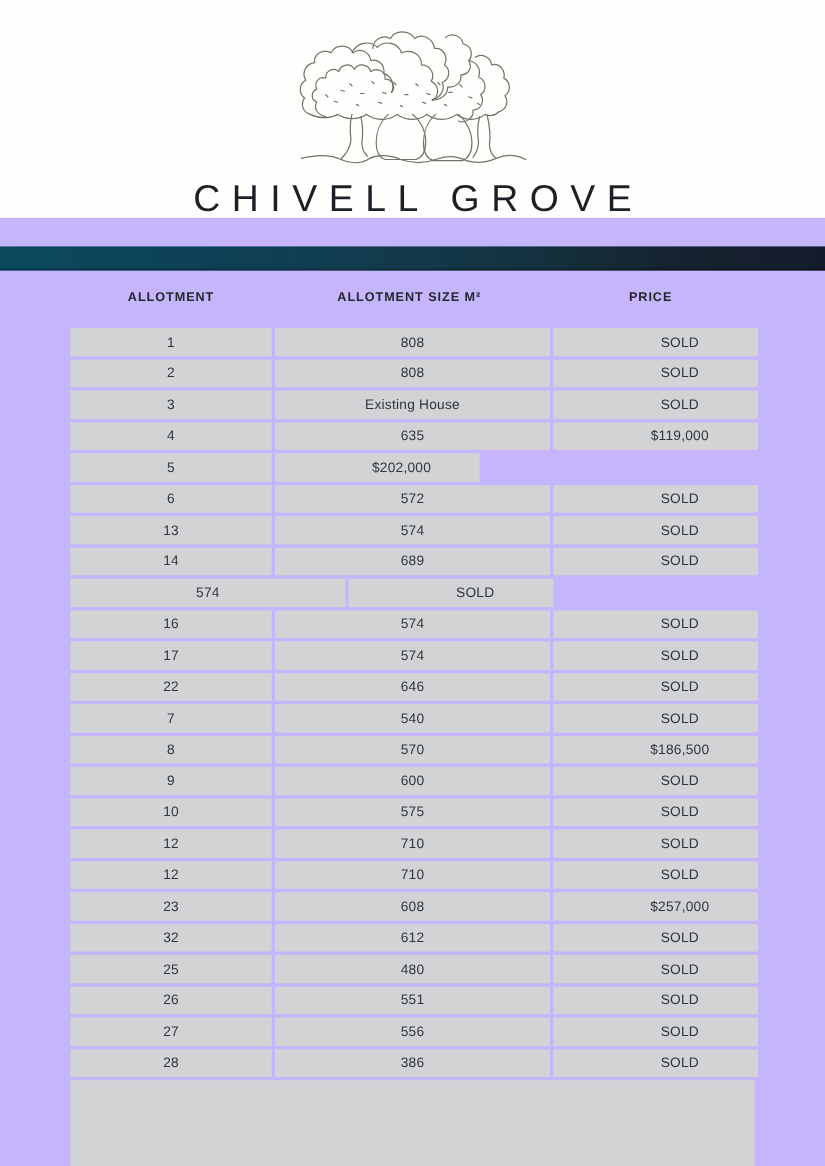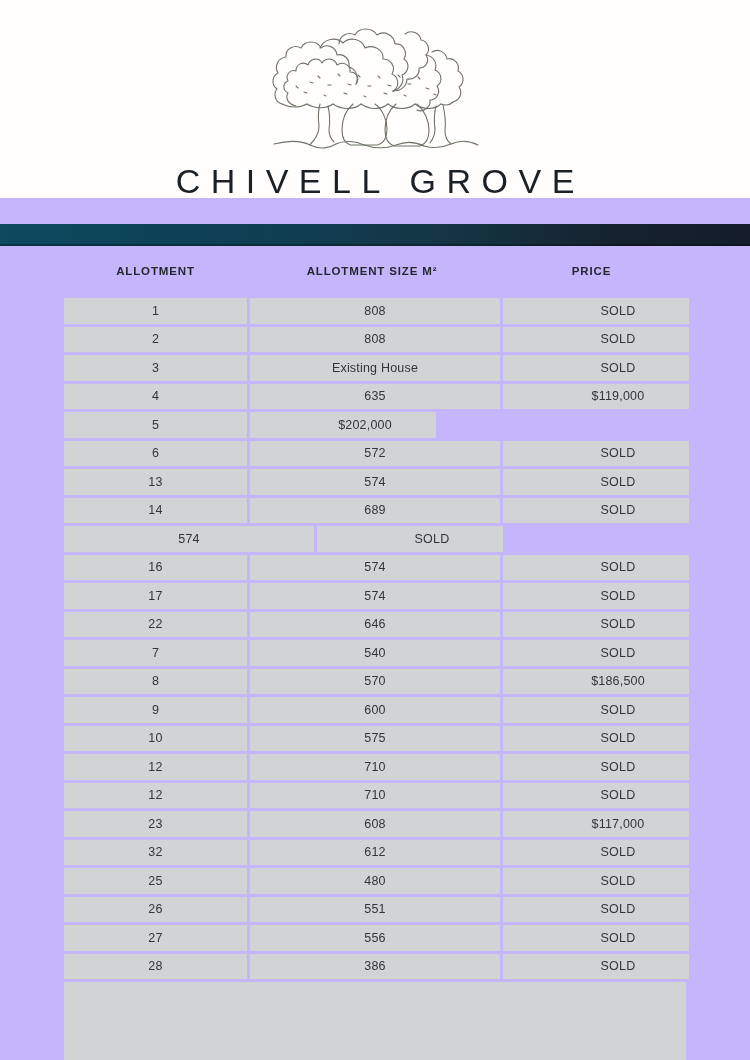--- a/index.html
+++ b/index.html
@@ -304,21 +304,21 @@
           <div class="cell c-price">SOLD</div>
         </div>
         <div class="row">
           <div class="cell c-allot">12</div>
           <div class="cell c-size">710</div>
           <div class="cell c-price">SOLD</div>
         </div>
         <div class="row">
           <div class="cell c-allot">23</div>
           <div class="cell c-size">608</div>
-          <div class="cell c-price">$117,000</div>
+          <div class="cell c-price">$257,000</div>
         </div>
         <div class="row">
           <div class="cell c-allot">32</div>
           <div class="cell c-size">612</div>
           <div class="cell c-price">SOLD</div>
         </div>
         <div class="row">
           <div class="cell c-allot">25</div>
           <div class="cell c-size">480</div>
           <div class="cell c-price">SOLD</div>

